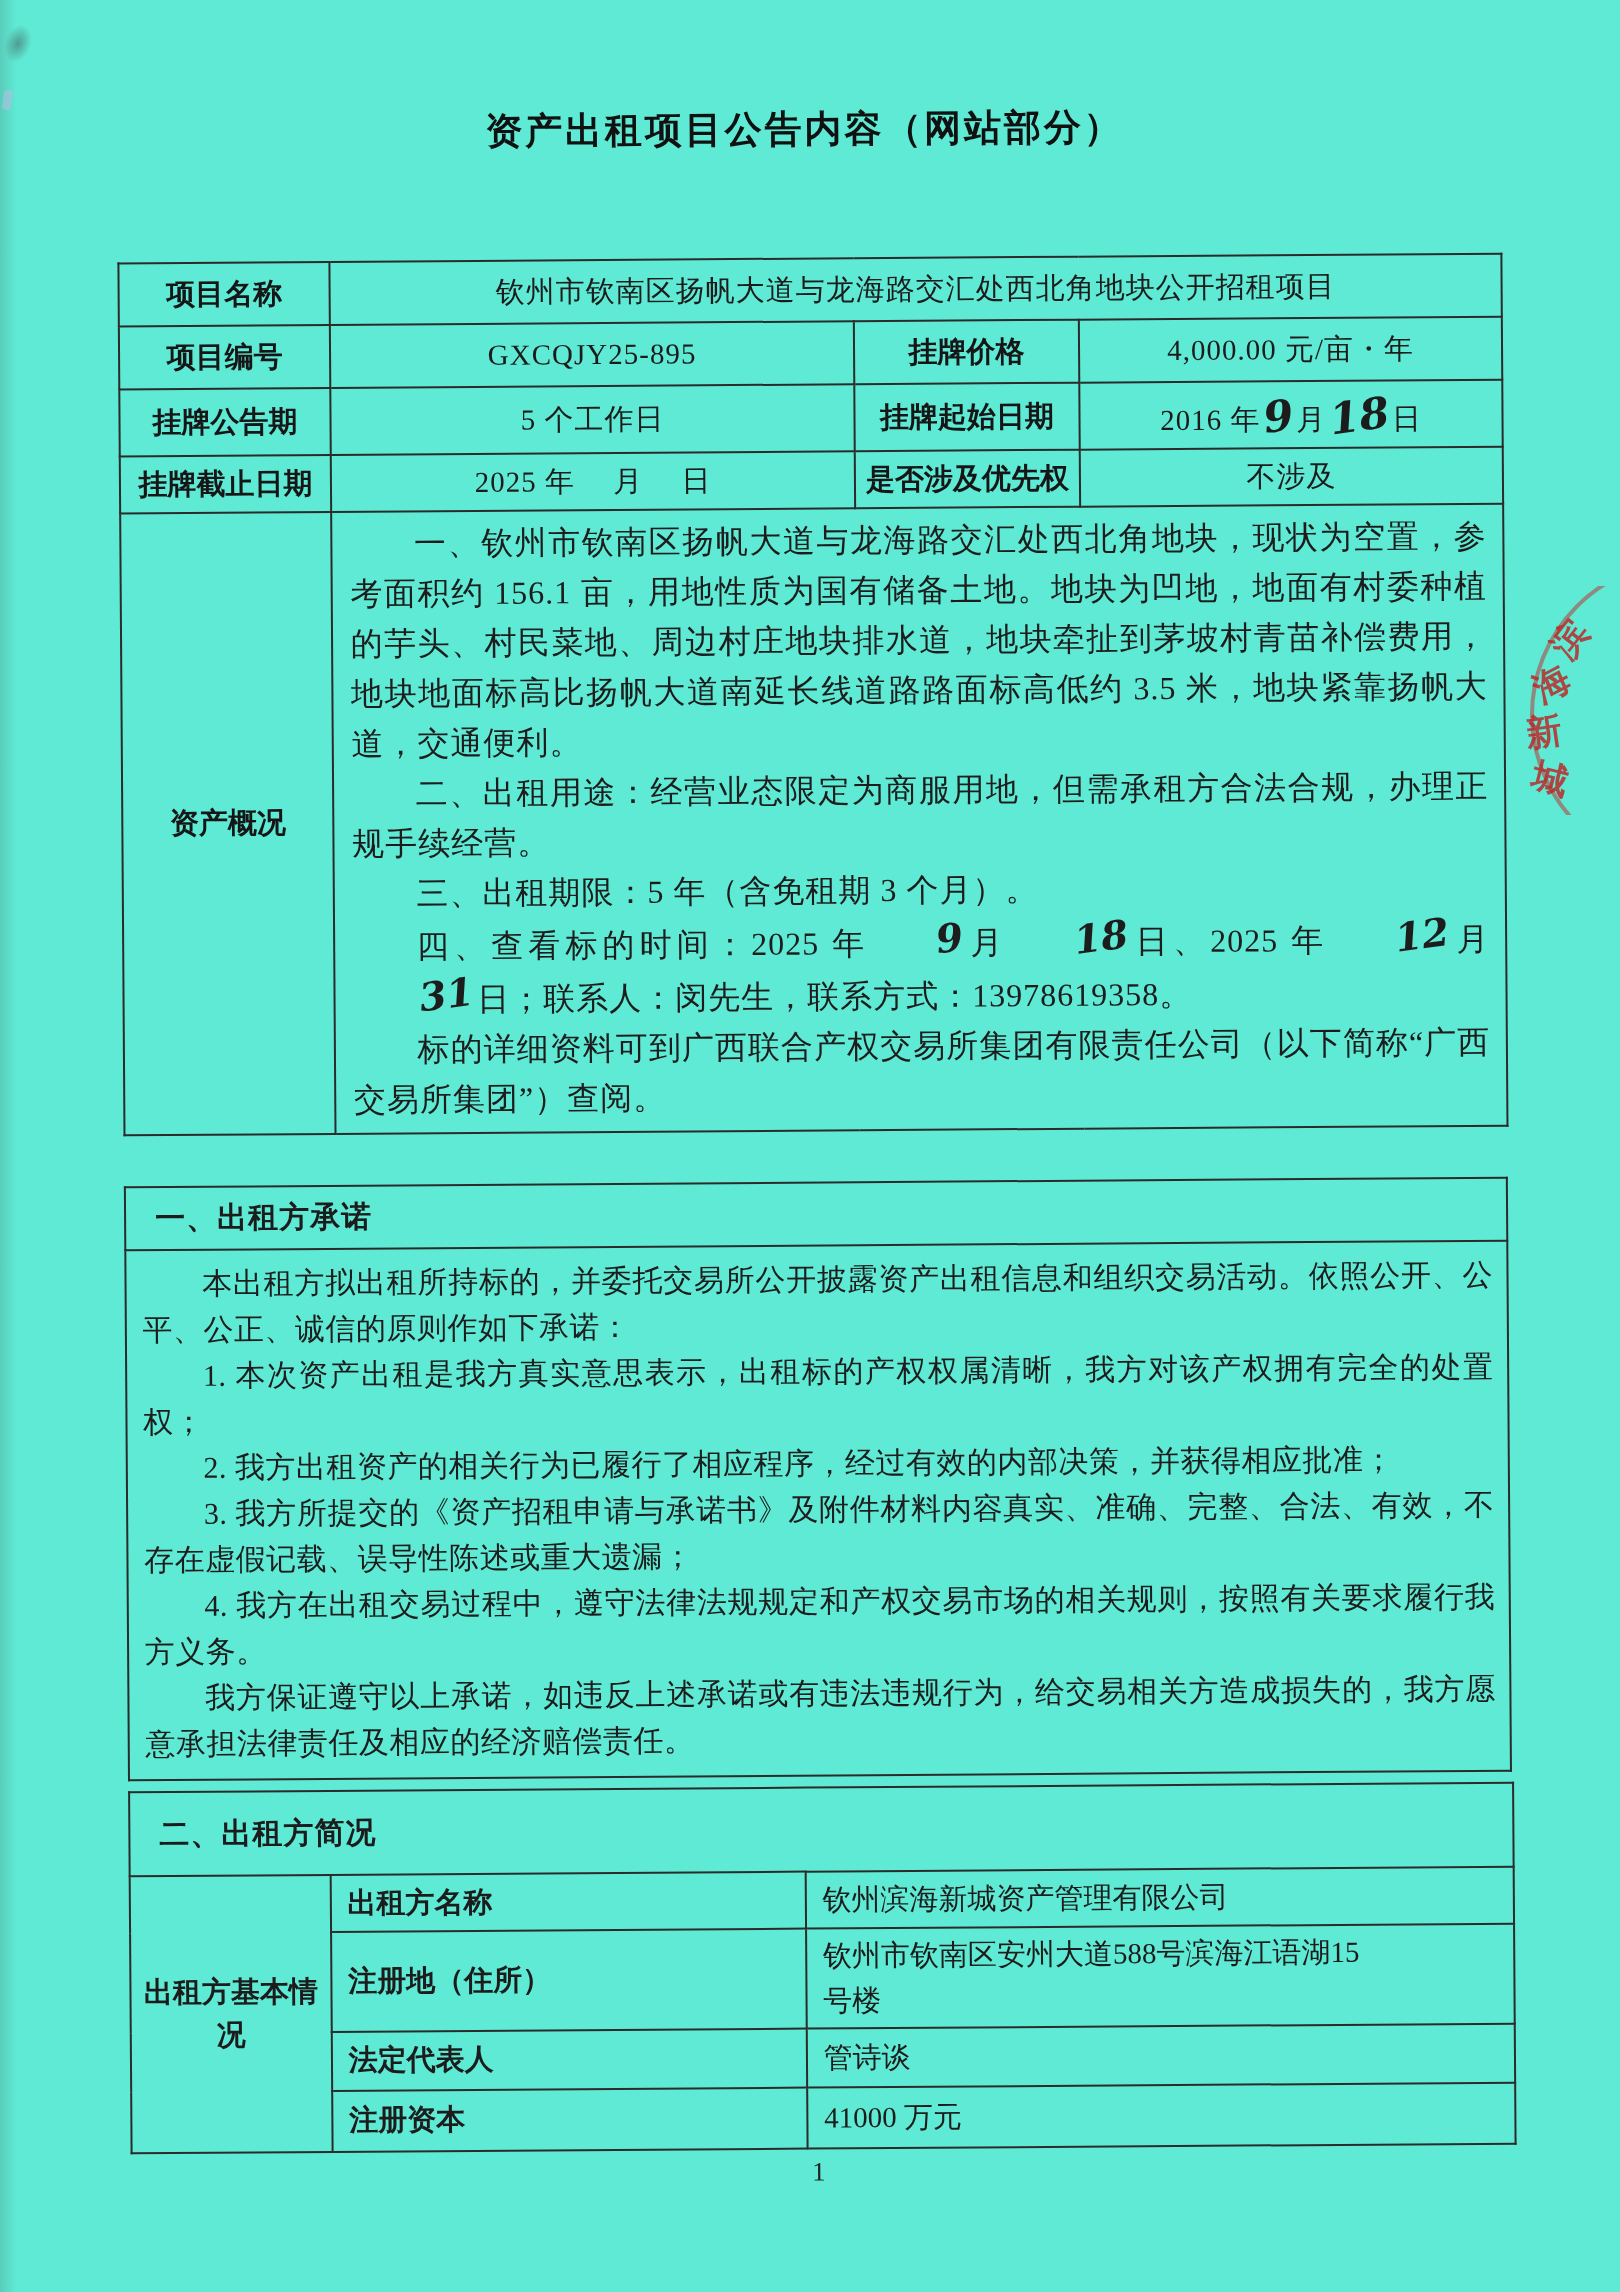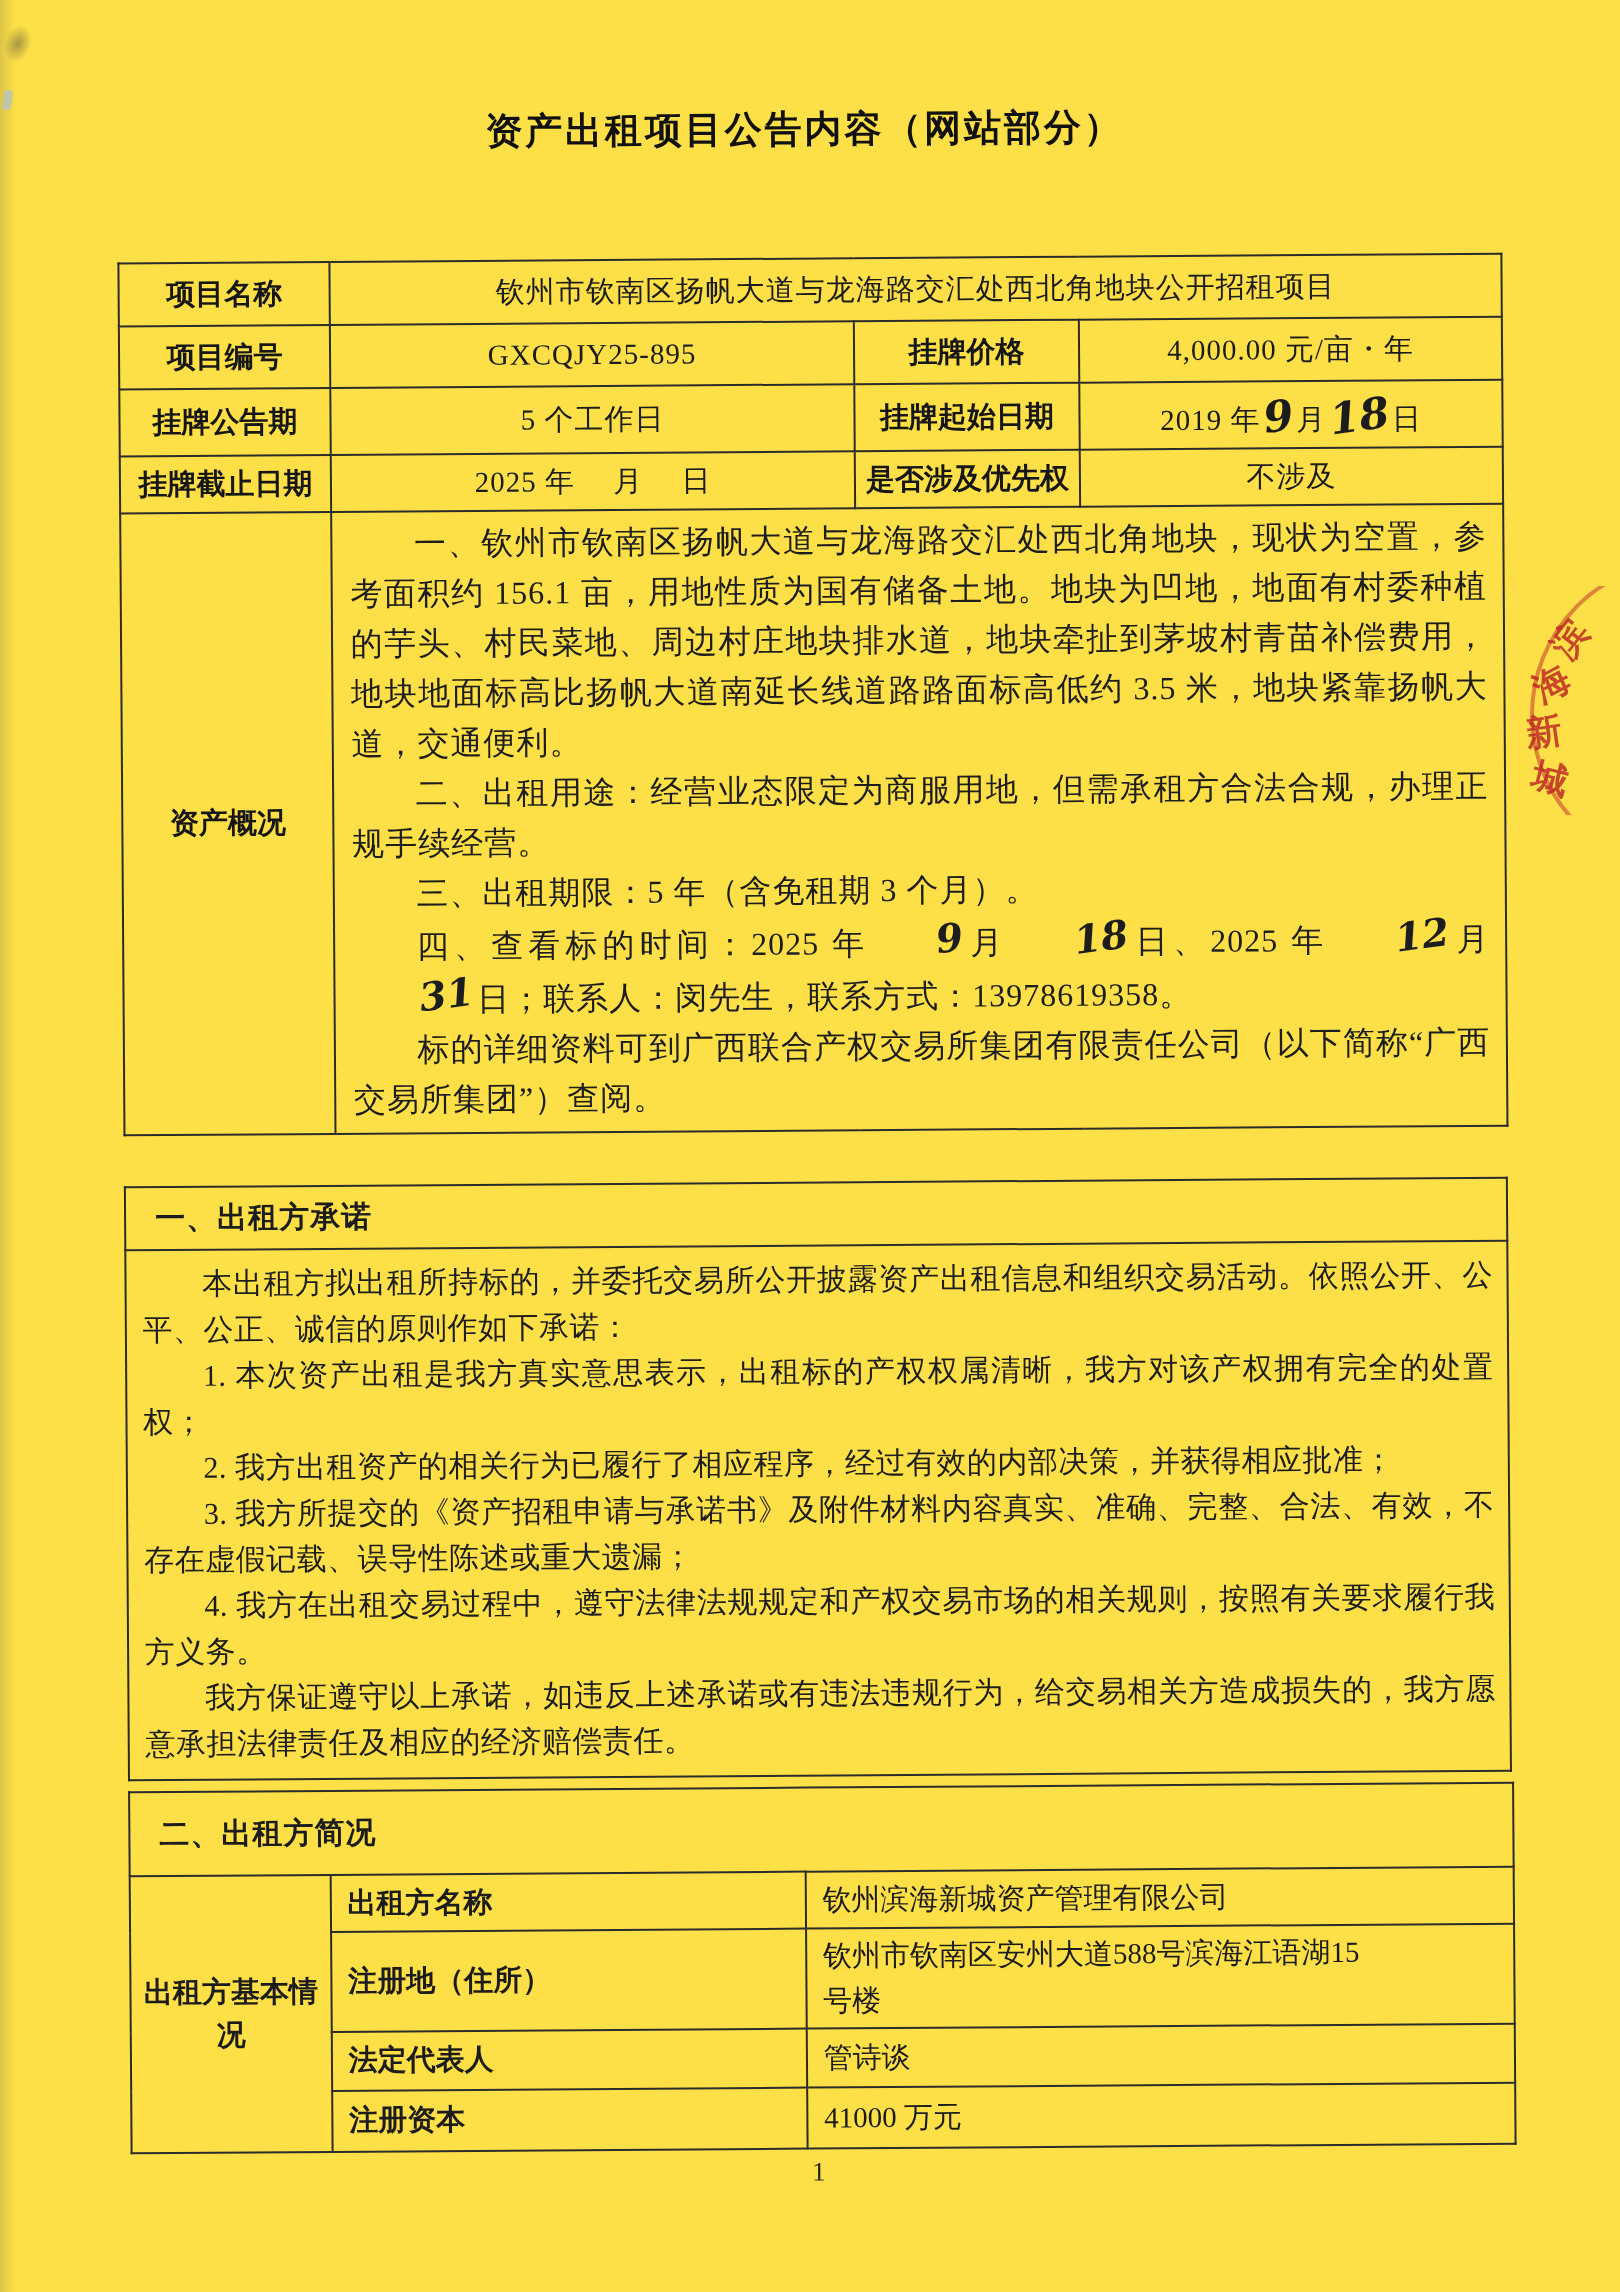--- a/index.html
+++ b/index.html
@@ -1,17 +1,17 @@
 <!DOCTYPE html>
 <html><head>
 <meta charset="utf-8">
 <style>
   html,body{margin:0;padding:0;}
   .page{
-    position:relative;width:1620px;height:2293px;background:#fde047;
+    position:relative;width:1620px;height:2293px;background:#5eead4;
     overflow:hidden;color:#1c1c1c;
     font-family:"Liberation Serif","DejaVu Serif",serif;
   }
   .edge-shade{position:absolute;left:0;top:0;width:15.7px;height:100%;
     background:linear-gradient(to right,rgba(70,70,70,.18),rgba(0,0,0,0));}
   .corner-mark{position:absolute;left:4.9px;top:23.5px;width:25.5px;height:39px;
     background:radial-gradient(ellipse at center,rgba(60,60,60,.45),rgba(0,0,0,0) 70%);
     transform:rotate(18deg);}
   .blue-mark{position:absolute;left:2.9px;top:90px;width:8.8px;height:19.6px;border-radius:3.9px;
     background:#a8c2de;opacity:.65;transform:rotate(8deg);}
@@ -115,21 +115,21 @@
         <td class="lab">项目编号</td>
         <td class="val">GXCQJY25-895</td>
         <td class="lab">挂牌价格</td>
         <td class="val">4,000.00 元/亩・年</td>
       </tr>
       <tr class="r3">
         <td class="lab">挂牌公告期</td>
         <td class="val">5 个工作日</td>
         <td class="lab">挂牌起始日期</td>
         <td class="val">
-          <span>2019 年</span><span class="hw">9</span><span>月</span><span class="hw">18</span><span>日</span>
+          <span>2016 年</span><span class="hw">9</span><span>月</span><span class="hw">18</span><span>日</span>
         </td>
       </tr>
       <tr class="r4">
         <td class="lab">挂牌截止日期</td>
         <td class="val">2025 年　 月　 日</td>
         <td class="lab">是否涉及优先权</td>
         <td class="val">不涉及</td>
       </tr>
       <tr>
         <td class="lab">资产概况</td>

